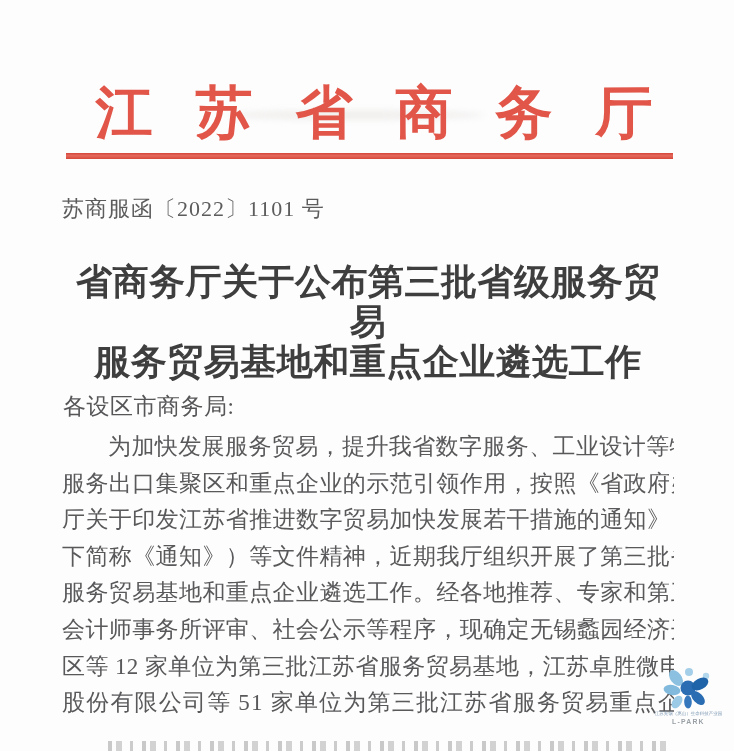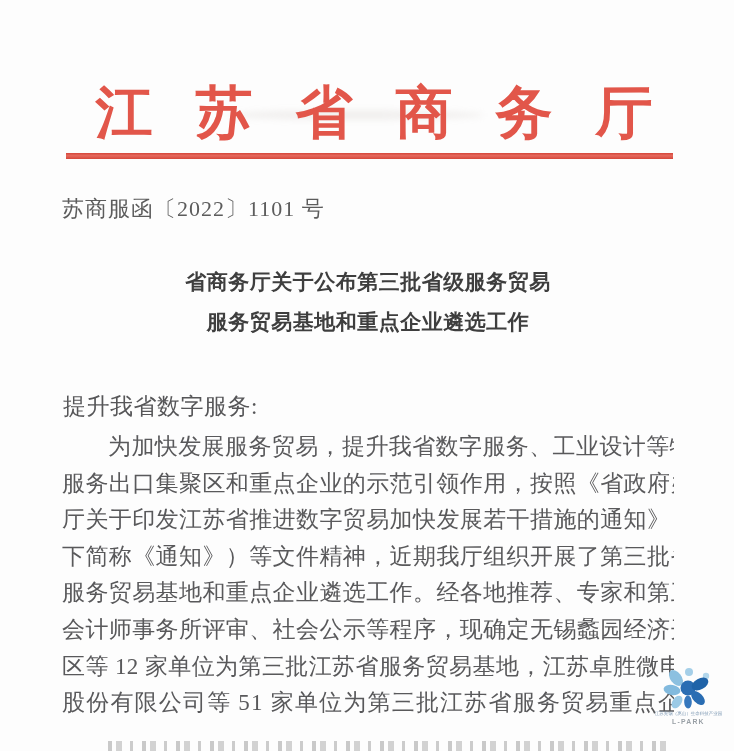--- a/index.html
+++ b/index.html
@@ -21,21 +21,21 @@
   .red-rule{
     position:absolute;top:153px;left:66px;width:607px;height:6px;
     background:linear-gradient(to bottom,#d5463a 0%,#e5695d 45%,#d5463a 100%);
   }
   .doc-number{
     position:absolute;top:195px;left:62px;width:586px;
     font-size:22px;line-height:28px;color:#5c5c5c;letter-spacing:1px;
   }
   .doc-title{
     position:absolute;top:262px;left:62px;width:612px;
-    text-align:center;color:#3e3e3e;font-size:21px;font-weight:bold;
+    text-align:center;color:#3e3e3e;font-size:36px;font-weight:bold;
     line-height:40px;letter-spacing:0.5px;
   }
   .salutation{
     position:absolute;top:392px;left:63px;
     font-size:23px;line-height:30px;color:#565658;letter-spacing:0.5px;
   }
   .paragraph{
     position:absolute;top:429px;left:62px;width:612px;
     font-size:23px;color:#59595b;line-height:36.6px;
   }
@@ -83,21 +83,21 @@
 
   <div class="red-rule"></div>
 
   <div class="doc-number">苏商服函〔2022〕1101 号</div>
 
   <div class="doc-title">
     <div>省商务厅关于公布第三批省级服务贸易</div>
     <div>服务贸易基地和重点企业遴选工作</div>
   </div>
 
-  <div class="salutation">提升我省数字服务:</div>
+  <div class="salutation">各设区市商务局:</div>
 
   <div class="paragraph">
     <div class="pline first">为加快发展服务贸易，提升我省数字服务、工业设计等特色</div>
     <div class="pline">服务出口集聚区和重点企业的示范引领作用，按照《省政府办公</div>
     <div class="pline">厅关于印发江苏省推进数字贸易加快发展若干措施的通知》（以</div>
     <div class="pline">下简称《通知》）等文件精神，近期我厅组织开展了第三批省级</div>
     <div class="pline">服务贸易基地和重点企业遴选工作。经各地推荐、专家和第三方</div>
     <div class="pline">会计师事务所评审、社会公示等程序，现确定无锡蠡园经济开发</div>
     <div class="pline">区等 12 家单位为第三批江苏省服务贸易基地，江苏卓胜微电子</div>
     <div class="pline last">股份有限公司等 51 家单位为第三批江苏省服务贸易重点企业。</div>

